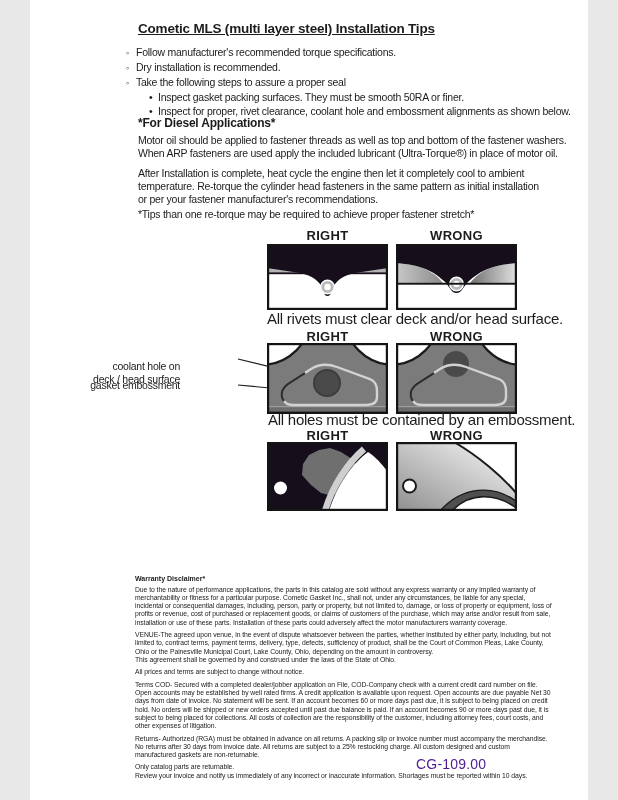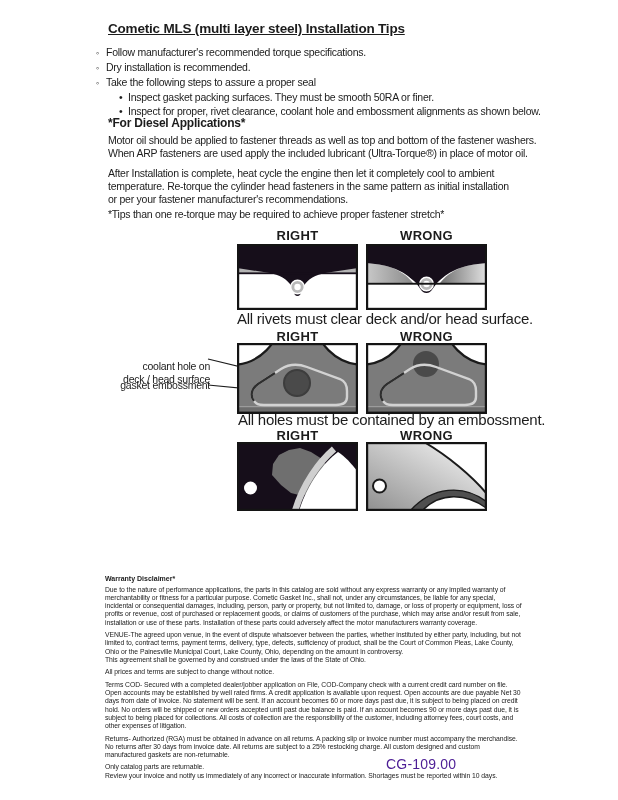--- a/index.html
+++ b/index.html
@@ -1,17 +1,17 @@
 <!DOCTYPE html>
 <html><head>
 <meta charset="utf-8">
 <style>
   html,body{margin:0;padding:0;background:#e8e8e8;}
   .page{
-    position:relative;width:618px;height:800px;margin:0 auto;background:#ffffff;
+    position:relative;width:558px;height:800px;margin:0 auto;background:#ffffff;
     font-family:"Liberation Sans", sans-serif;color:#1c1c1c;overflow:hidden;
   }
   .abs{position:absolute;}
   .title{
     left:108px;top:21px;margin:0;font-size:13.5px;font-weight:bold;
     letter-spacing:-0.2px;text-decoration:underline;white-space:nowrap;
   }
   .tips{left:96px;top:45px;font-size:10.5px;letter-spacing:-0.25px;}
   .tip{line-height:14px;white-space:nowrap;}
   .tip .m1{display:inline-block;width:10px;font-size:9px;}

